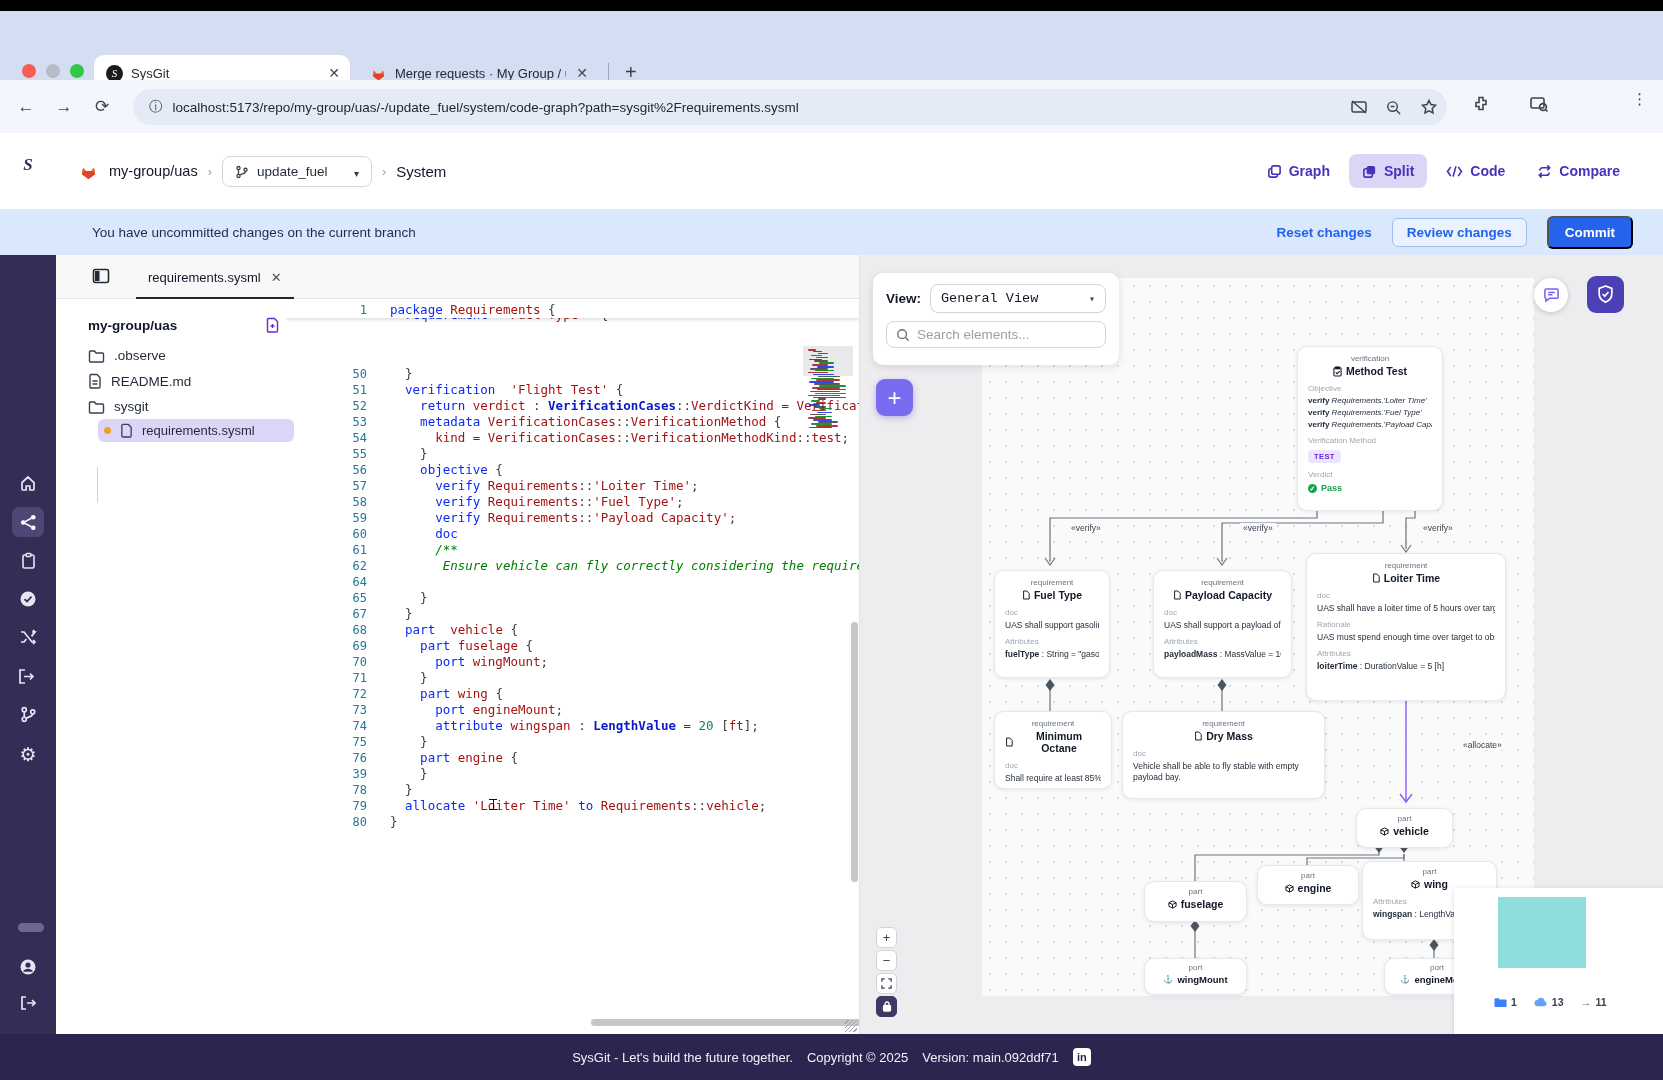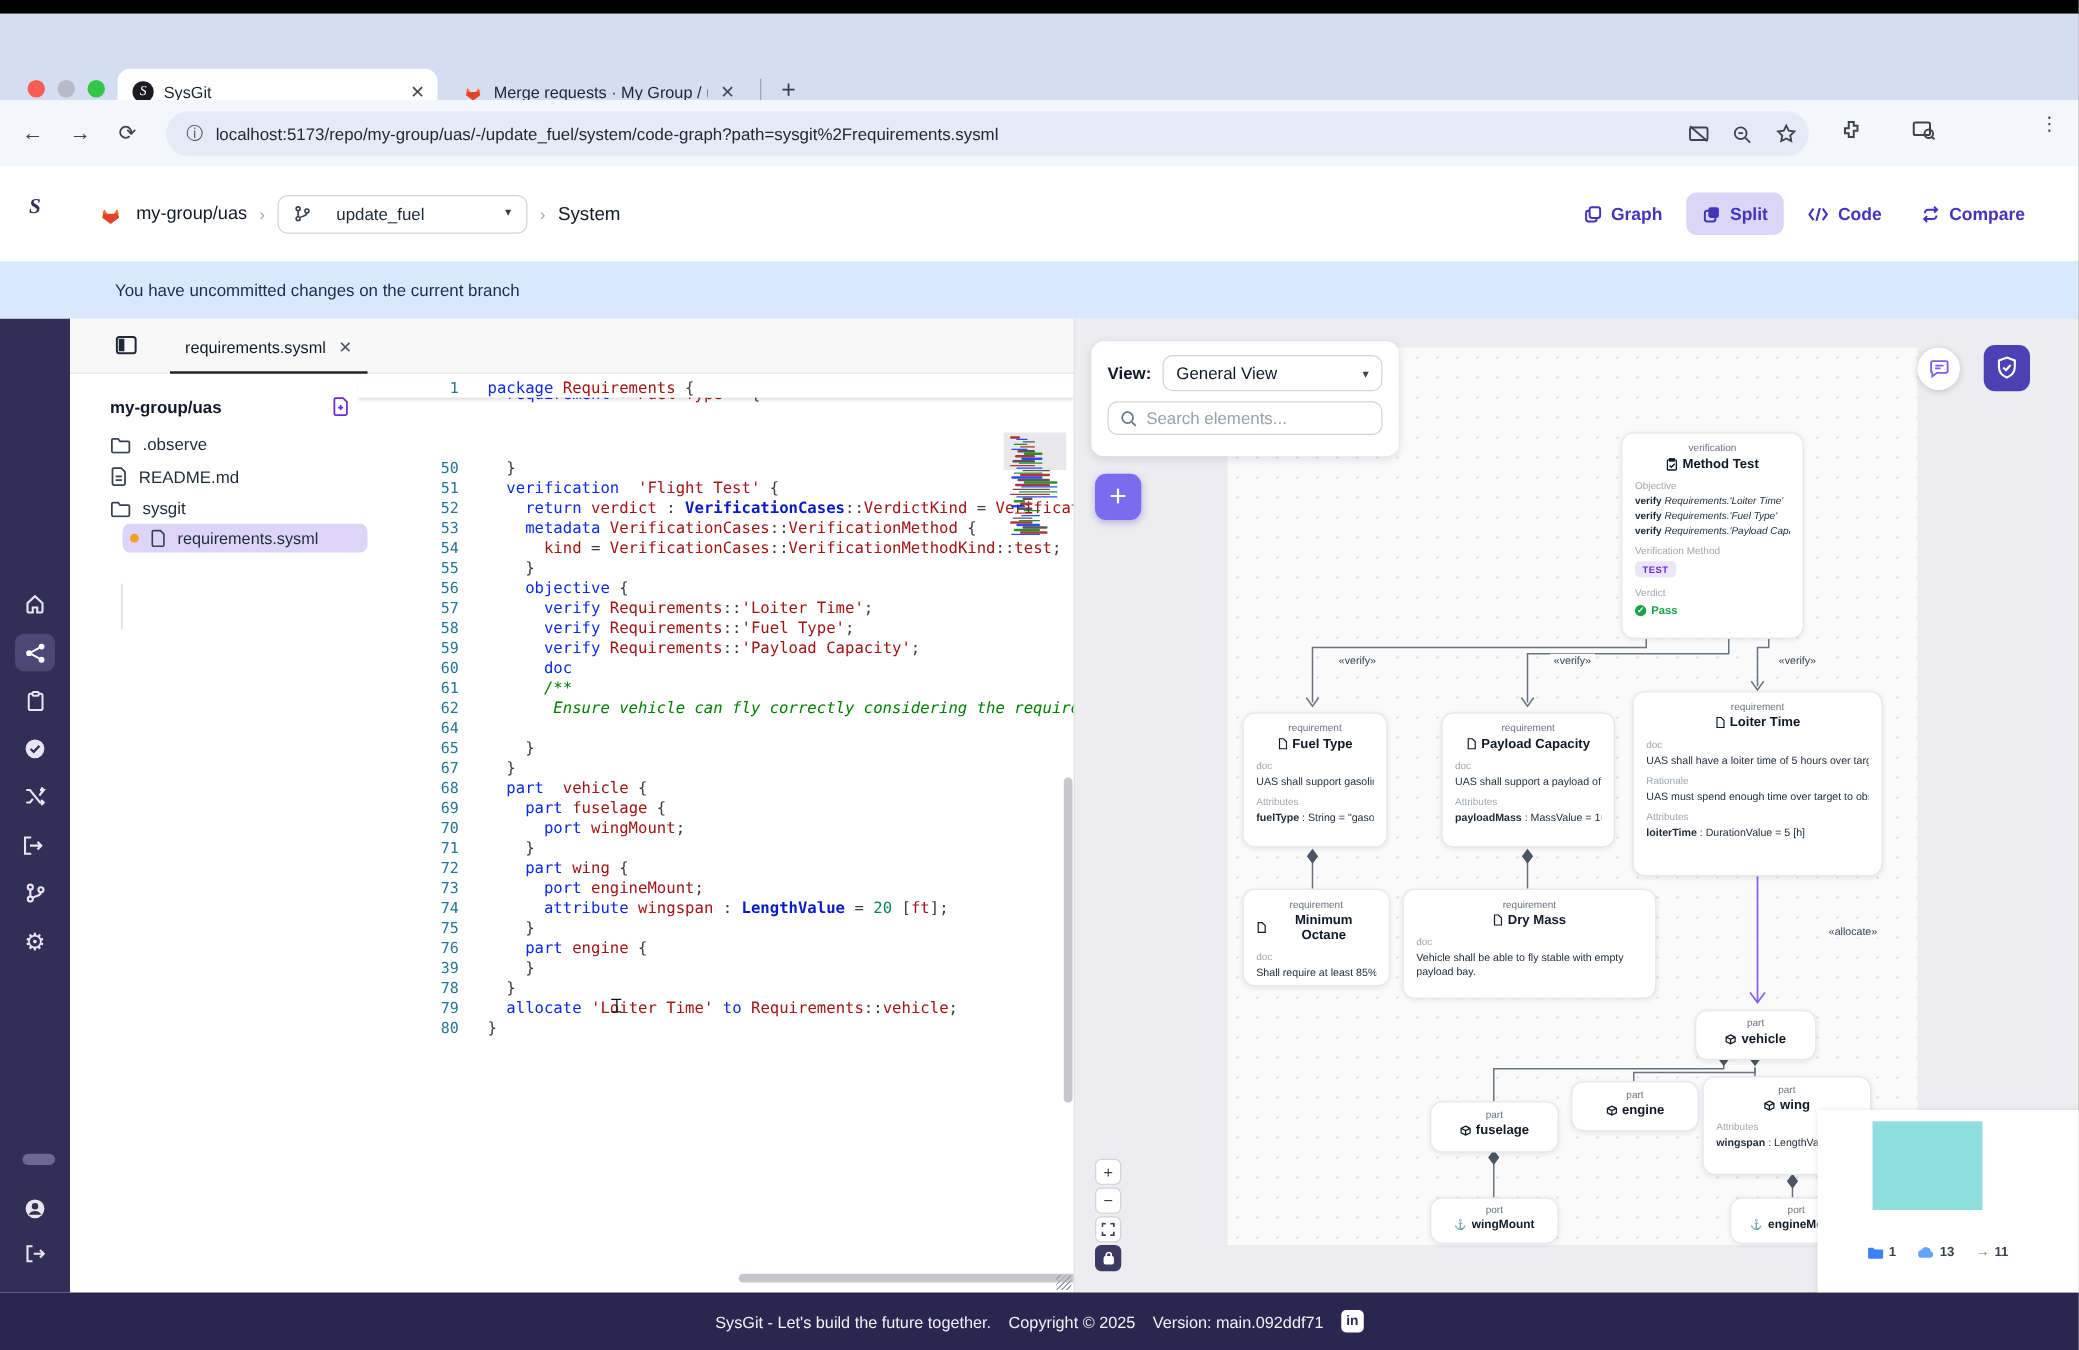--- a/index.html
+++ b/index.html
@@ -23,21 +23,21 @@
   .omnibox{position:absolute;left:133px;top:9px;width:1314px;height:36px;background:#e5ebf6;border-radius:18px;display:flex;align-items:center;font-size:13.5px;color:#23272f;}
   .omnibox .info{margin:0 10px 0 16px;color:#474b54;}
   .chip{position:absolute;top:14px;}
   .avatar{position:absolute;left:1589px;top:94px;width:24px;height:24px;border-radius:50%;border:2px solid #1a73e8;display:flex;align-items:center;justify-content:center;color:#1a73e8;font-size:13px;}
   .sep-v{position:absolute;top:97px;width:1px;height:18px;background:#c3d0ea;}
 
   
   .apphead{position:absolute;left:0;top:133px;width:100%;height:76px;background:#fff;}
   .crumb{position:absolute;left:78px;top:0;height:76px;display:flex;align-items:center;gap:10px;font-size:14.5px;color:#111827;}
   .crumb .sep{color:#9ca3af;font-size:13px;}
-  .branchbox{display:flex;align-items:flex-start;gap:20px;border:1px solid #d1d5db;border-radius:8px;padding:7px 12px;font-size:13.5px;color:#1f2937;width:200px;}
+  .branchbox{display:flex;align-items:flex-end;gap:8px;border:1px solid #d1d5db;border-radius:8px;padding:7px 12px;font-size:13.5px;color:#1f2937;width:150px;}
   .branchbox .caret{margin-left:auto;color:#374151;font-size:10px;}
   .viewbtns{position:absolute;right:30px;top:0;height:76px;display:flex;align-items:center;gap:6px;}
   .vbtn{display:flex;align-items:center;gap:7px;color:#4433bd;font-weight:700;font-size:14px;padding:9px 13px;border-radius:8px;}
   .vbtn.active{background:#dcd6f6;}
   .vbtn svg{display:block;}
 
   
   .banner{position:absolute;left:0;top:209px;width:100%;height:46px;background:#d9e8fc;display:flex;align-items:center;}
   .banner .msg{margin-left:92px;font-size:13.5px;color:#1e2b4f;}
   .banner .acts{margin-left:auto;margin-right:30px;display:flex;align-items:center;gap:20px;}
@@ -99,21 +99,21 @@
   .obj-line{font-size:8px;margin-top:3px;white-space:nowrap;overflow:hidden;}
   .obj-line b{font-weight:700;}
   .obj-line i{font-style:italic;}
   .badge-test{display:inline-block;margin-top:4px;background:#ebe6fc;color:#6d28d9;font-size:7.5px;font-weight:700;padding:2px 6px;border-radius:4px;letter-spacing:.4px;}
   .verdict-pass{display:flex;align-items:center;gap:4px;color:#16a34a;font-weight:700;font-size:9px;margin-top:4px;}
   .pass-ic{width:9px;height:9px;border-radius:50%;background:#16a34a;color:#fff;font-size:7px;line-height:9px;text-align:center;}
   .rel-label{position:absolute;z-index:2;font-size:8.5px;color:#374151;background:#fafafb;padding:0 3px;margin-left:48px;}
   .viewpanel{position:absolute;left:13px;top:18px;width:246px;height:92px;background:#fff;border-radius:10px;box-shadow:0 2px 8px rgba(20,20,40,.12);z-index:5;padding:11px 13px;}
   .viewrow{display:flex;align-items:center;gap:9px;}
   .viewrow .lab{font-size:13.5px;font-weight:700;color:#111827;}
-  .select{flex:1;border:1px solid #d4d4d8;border-radius:8px;padding:6px 10px;font-size:13.5px;color:#111827;display:flex;align-items:center;}
+  .select{flex:1;border:1px solid #d4d4d8;border-radius:8px;padding:6px 10px;font-size:13.5px;color:#111827;display:flex;align-items:center;font-family:Liberation Mono, monospace;}
   .select .caret{margin-left:auto;color:#374151;font-size:10px;}
   .search{margin-top:8px;border:1px solid #d4d4d8;border-radius:8px;padding:5px 9px;display:flex;align-items:center;gap:7px;}
   .search input{border:0;outline:0;background:transparent;font-size:13.5px;color:#374151;width:180px;font-family:Liberation Sans, sans-serif;}
   .search input::placeholder{color:#9aa1ab;}
   .fab-chat{position:absolute;left:674px;top:23px;width:34px;height:34px;border-radius:50%;background:#fff;box-shadow:0 1px 5px rgba(20,20,40,.2);display:flex;align-items:center;justify-content:center;z-index:5;}
   .fab-shield{position:absolute;left:727px;top:21px;width:37px;height:37px;border-radius:9px;background:#4c41b4;display:flex;align-items:center;justify-content:center;z-index:5;}
   .fab-plus{position:absolute;left:16px;top:124px;width:37px;height:37px;border-radius:9px;background:#7a6cf0;color:#fff;font-size:24px;display:flex;align-items:center;justify-content:center;z-index:5;box-shadow:0 2px 6px rgba(60,40,180,.3);}
   .zoomer{position:absolute;left:16px;top:672px;width:21px;z-index:5;}
   .zbtn{width:21px;height:21px;background:#fff;border:1px solid #d4d4d8;border-radius:5px;margin-bottom:2px;display:flex;align-items:center;justify-content:center;font-size:13px;color:#374151;}
   .zbtn.dark{background:#3e3963;color:#fff;border-color:#3e3963;font-size:11px;}
@@ -246,20 +246,25 @@
         <svg width="15" height="15" viewBox="0 0 16 16" fill="none" stroke="#4433bd" stroke-width="1.7">
             <path d="M11 1.5 13.5 4 11 6.5M13.5 4H6a3 3 0 0 0-3 3M5 14.5 2.5 12 5 9.5M2.5 12H10a3 3 0 0 0 3-3"></path>
           </svg>
         <span>Compare</span>
       </div>
     </div>
   </div>
 
   <div class="banner">
     <span class="msg">You have uncommitted changes on the current branch</span>
+    <div class="acts">
+      <span class="lnk">Reset changes</span>
+      <button class="btn-outline">Review changes</button>
+      <button class="btn-fill">Commit</button>
+    </div>
   </div>
 
   <div class="rail">
     <div class="logo">S</div>
     <div class="ric" style="top:216px;">
         <svg width="18" height="18" viewBox="0 0 18 18" fill="none" stroke="#e7e5f2" stroke-width="1.7">
           <path d="M3 8.5 9 3l6 5.5V15a1 1 0 0 1-1 1h-3.2v-4H7.2v4H4a1 1 0 0 1-1-1z"></path>
         </svg>
       </div>
     <div class="ric active" style="top:252px;">

